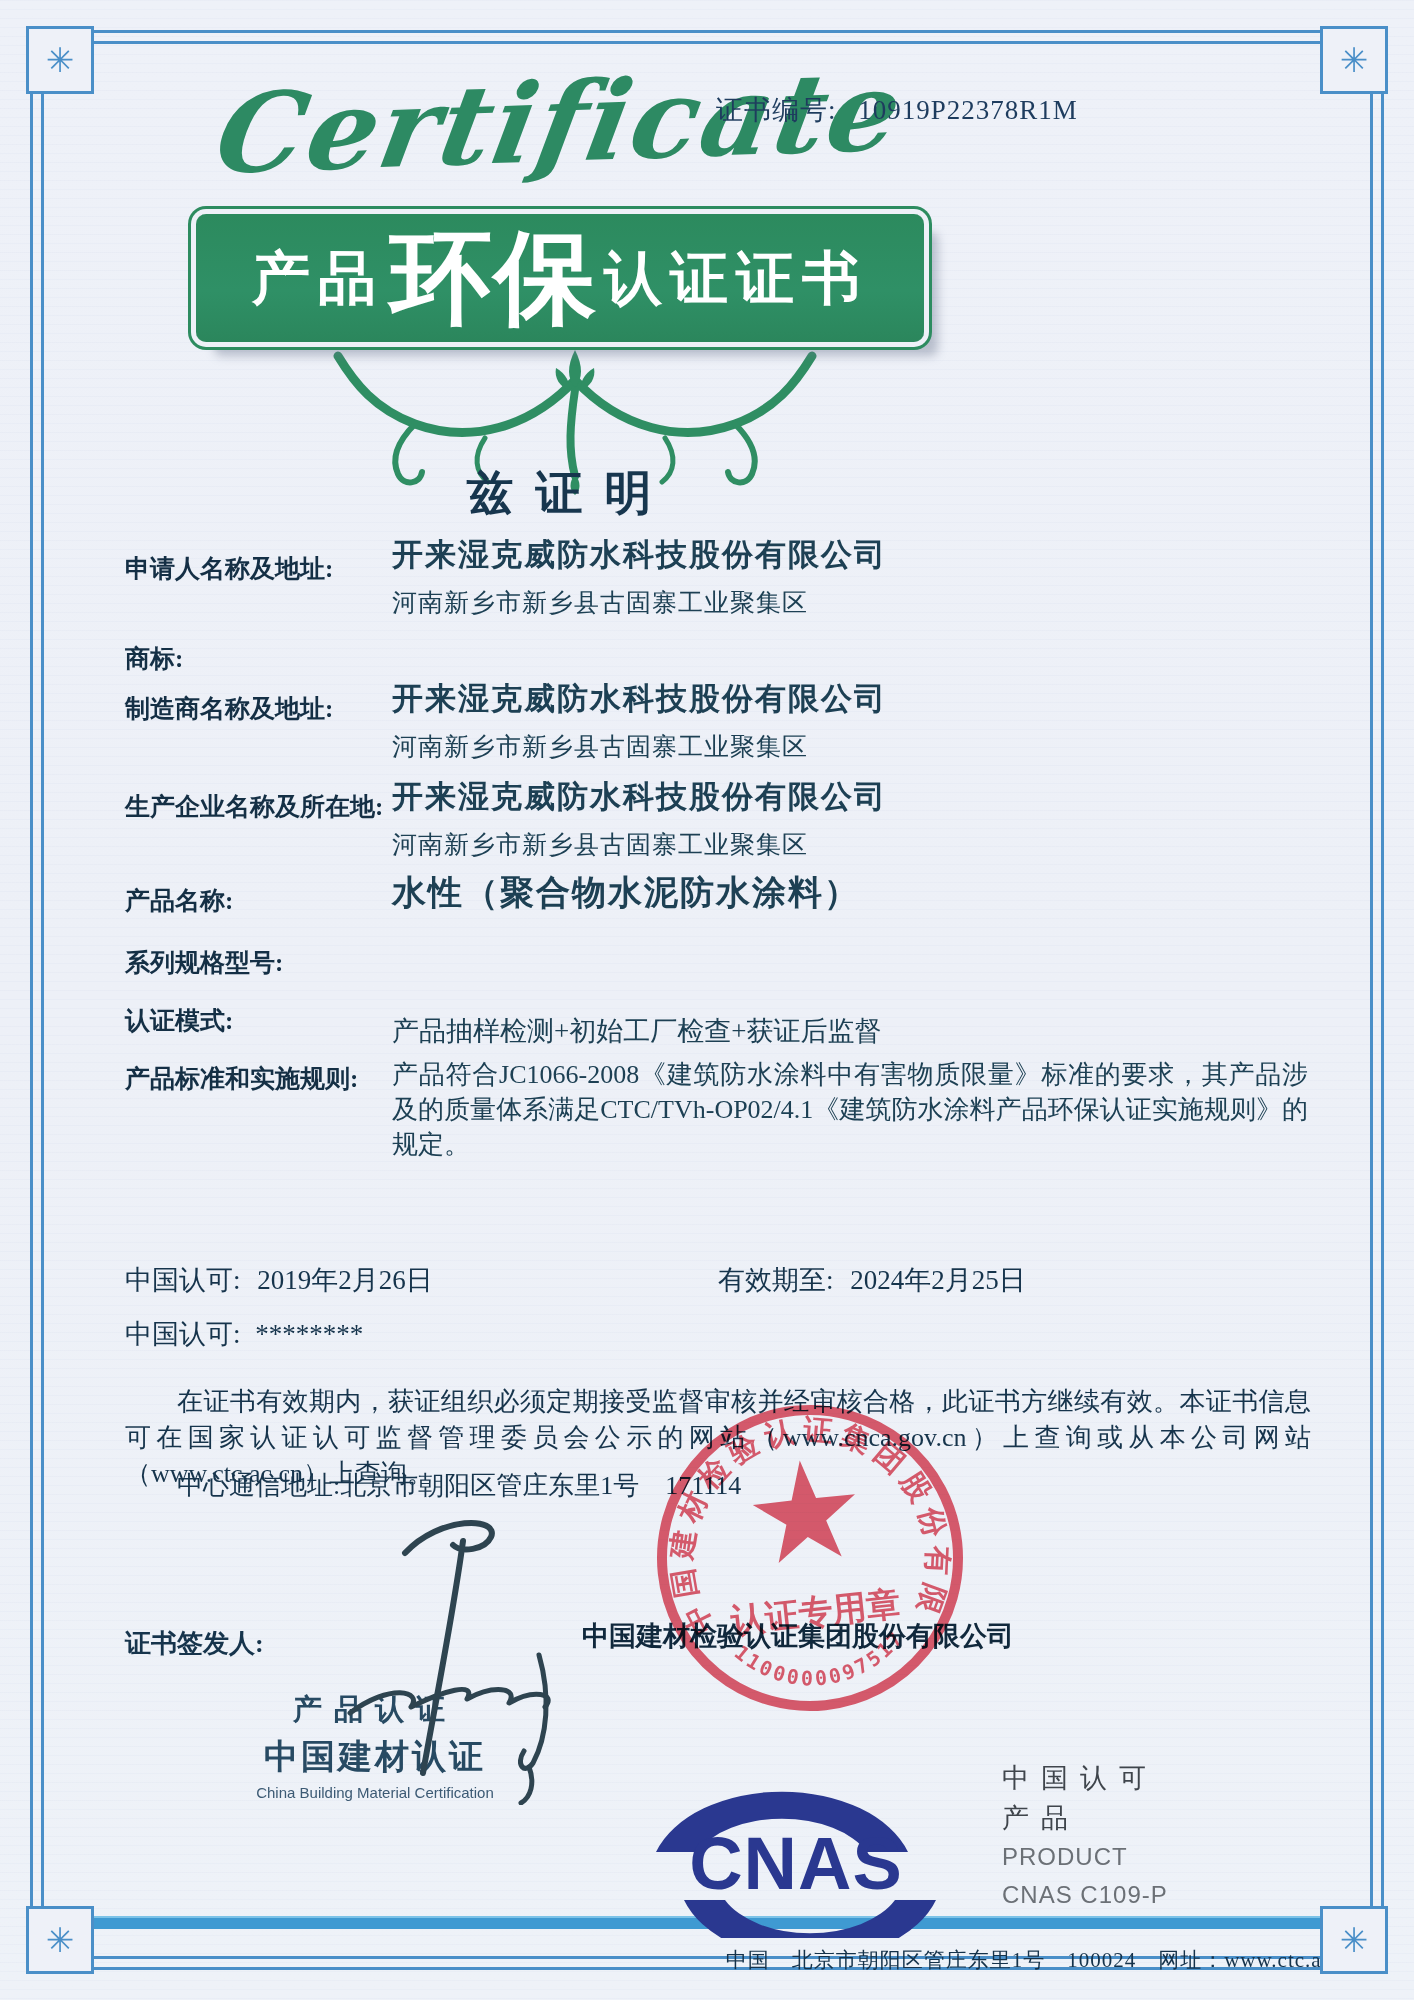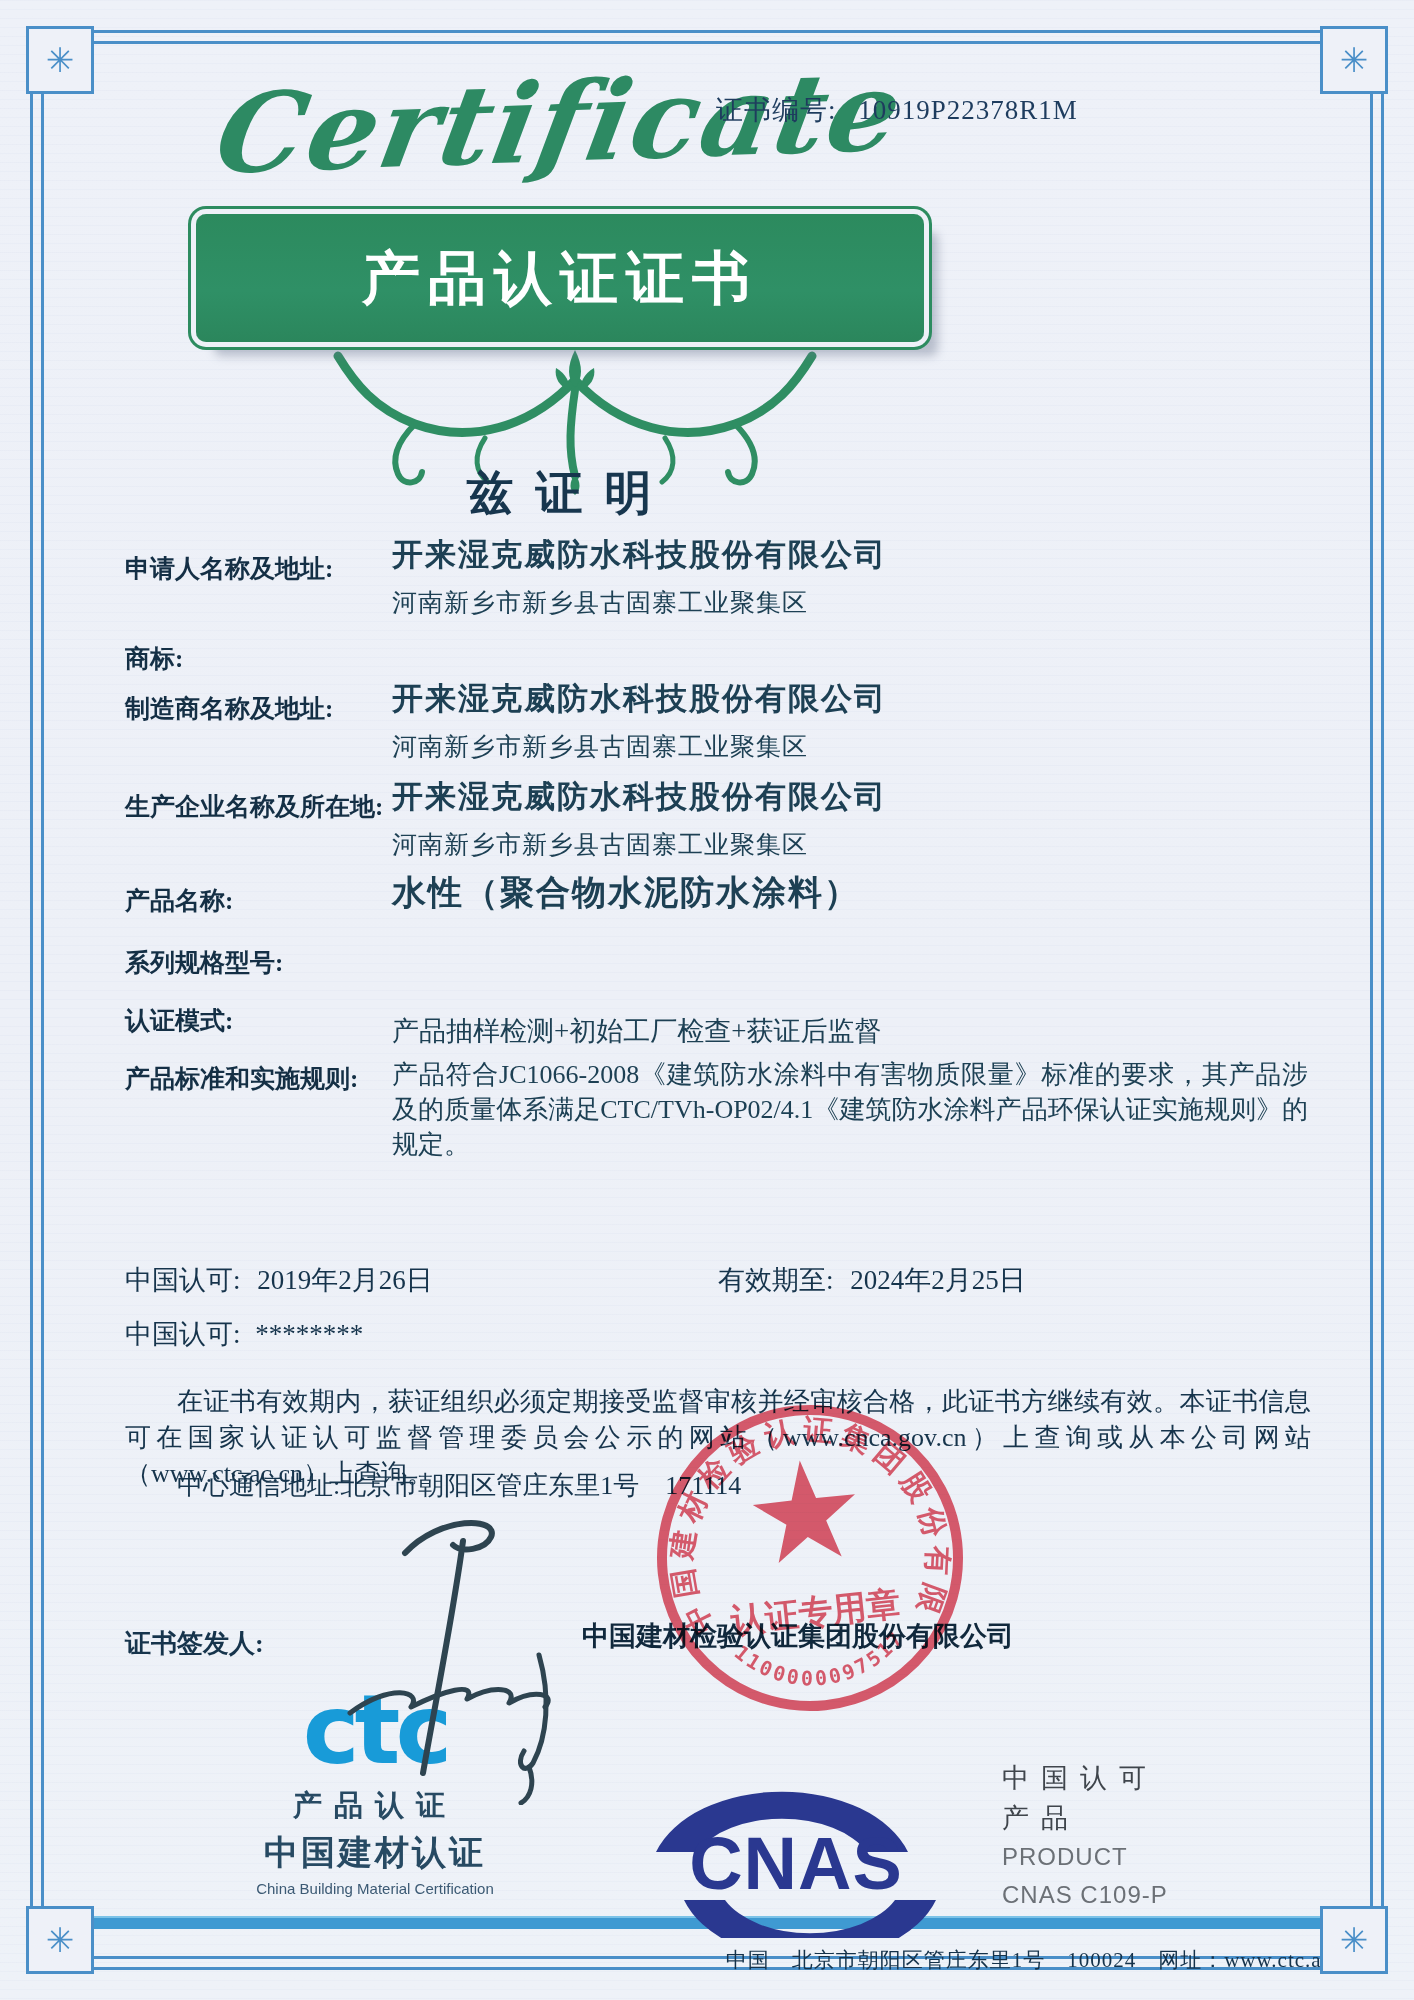--- a/index.html
+++ b/index.html
@@ -110,20 +110,21 @@
 <div class="corner bl">✳</div>
 <div class="corner br">✳</div>
 
 <div class="cert-no">
   <span>证书编号:</span>
   <span style="margin-left:14px;">10919P22378R1M</span>
 </div>
 <div class="script-title">Certificate</div>
 <div class="banner">
   <span class="b-sm">产品</span>
+  <span class="b-lg">环保</span>
   <span class="b-sm">认证证书</span>
 </div>
 
 <svg class="flourish" width="510" height="150" viewBox="0 0 510 150">
   <g stroke="#2f8e63" fill="none" stroke-linecap="round">
     <path d="M255,34 C210,82 150,98 95,78 C55,63 35,38 18,10" stroke-width="9"></path>
     <path d="M255,34 C300,82 360,98 415,78 C455,63 475,38 492,10" stroke-width="9"></path>
     <path d="M95,78 C80,93 70,110 78,128 C84,141 100,138 102,126" stroke-width="6"></path>
     <path d="M415,78 C430,93 440,110 432,128 C426,141 410,138 408,126" stroke-width="6"></path>
     <path d="M165,92 C153,110 155,126 168,136" stroke-width="5"></path>
@@ -203,21 +204,20 @@
   <text font-size="29" font-weight="bold" fill="#e0485a" letter-spacing="7" font-family="Liberation Serif, serif">
     <textPath href="#sealRing" startOffset="0">中国建材检验认证集团股份有限公司</textPath>
   </text>
   <text x="162" y="228" text-anchor="middle" font-size="34" font-weight="bold" fill="#e0485a" font-family="Liberation Serif, serif">认证专用章</text>
   <text font-size="20" font-weight="bold" fill="#e0485a" letter-spacing="3" font-family="DejaVu Sans Mono, monospace">
     <textPath href="#sealNum" startOffset="50%" text-anchor="middle">1100000097517</textPath>
   </text>
 </svg>
 
 <div class="ctc-block">
-  <div class="ctc-word">ctc</div>
   <div class="ctc-l1">产品认证</div>
   <div class="ctc-l2">中国建材认证</div>
   <div class="ctc-l3">China Building Material Certification</div>
 </div>
 
 <svg class="cnas" width="320" height="190" viewBox="0 0 320 190">
   <g fill="#2a3890">
     <path d="M20,104 A132,86 0 0 1 272,104 L231,104 A93,56 0 0 0 61,104 Z"></path>
     <path d="M300,86 A132,86 0 0 1 48,86 L89,86 A93,56 0 0 0 259,86 Z" transform="translate(0,66)"></path>
   </g>

